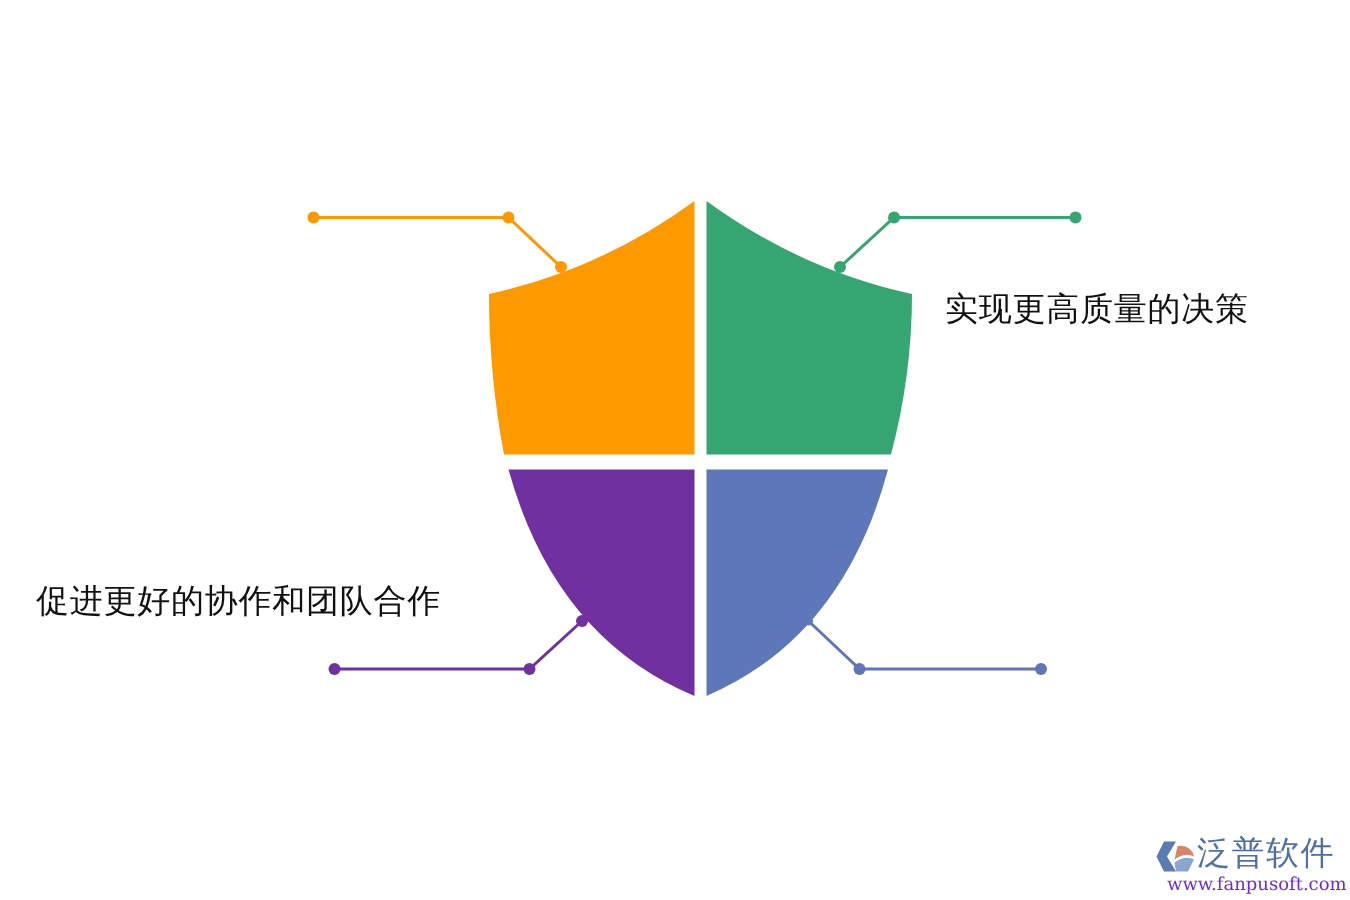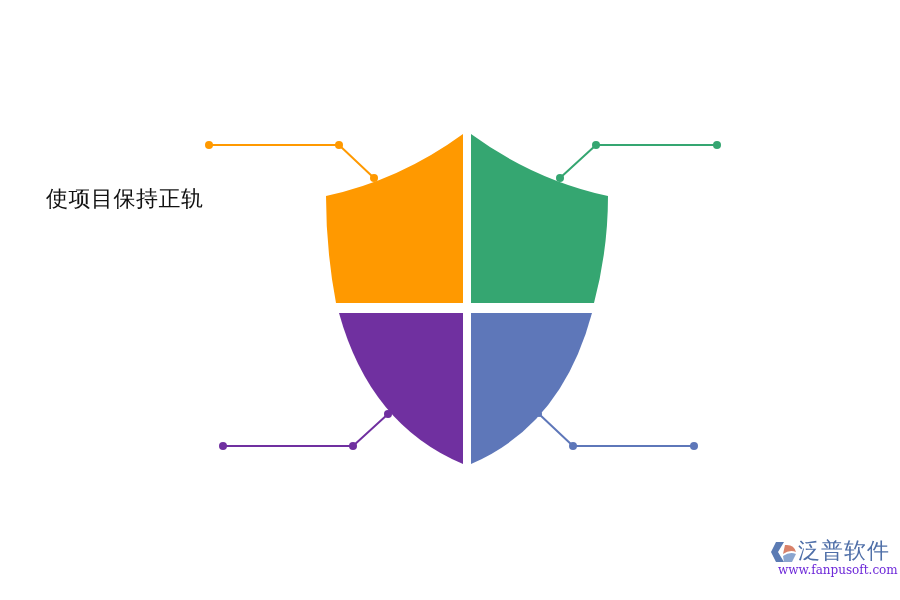--- a/index.html
+++ b/index.html
@@ -1,19 +1,19 @@
 <!DOCTYPE html>
 <html><head>
 <meta charset="utf-8">
 <style>
   html, body { margin: 0; padding: 0; background: #ffffff; }
   body { width: 900px; height: 600px; position: relative; overflow: hidden; font-family: "DejaVu Sans", "Liberation Sans", sans-serif; }
   .canvas { position: absolute; left: 0; top: 0; width: 900px; height: 600px; }
   .label { position: absolute; font-size: 22px; color: #111111; white-space: nowrap; line-height: 1; letter-spacing: 0.5px; }
-  .logo { position: absolute; left: 770px; top: 540px; width: 125px; height: 40px; }
+  .logo { position: absolute; left: 770px; top: 559px; width: 125px; height: 40px; }
   .logo-title { position: absolute; left: 28px; top: 0px; font-size: 22px; color: #4f6fa8; letter-spacing: 1px; line-height: 1; }
   .logo-url { position: absolute; left: 8px; top: 24px; font-size: 12px; color: #6d28d9; font-family: "DejaVu Serif", "Liberation Serif", serif; line-height: 1; }
   .logo-mark { position: absolute; left: 0; top: 0; width: 28px; height: 24px; }
 </style>
 </head>
 <body>
 
 <div class="canvas">
   <svg width="900" height="600" viewBox="0 0 900 600" xmlns="http://www.w3.org/2000/svg">
 
@@ -47,21 +47,22 @@
     </g>
 
     <g stroke="#5E77B9" stroke-width="2" fill="#5E77B9">
       <polyline points="539,414 573,446 694,446" fill="none"></polyline>
       <circle cx="539" cy="414" r="3" stroke="none"></circle>
       <circle cx="573" cy="446" r="4" stroke="none"></circle>
       <circle cx="694" cy="446" r="4" stroke="none"></circle>
     </g>
   </svg>
 
-  <div class="label" style="left:46px; top:188px;">使项目保持正轨</div>
+  <div class="label" style="left:630px; top:196px;">实现更高质量的决策</div>
+  <div class="label" style="left:24px; top:391px;">促进更好的协作和团队合作</div>
 
   <div class="logo">
     <svg class="logo-mark" viewBox="0 0 28 24">
       <path d="M6,2 L14,2 L8,12 L14,22 L6,22 L1,12 Z" fill="#5b7bb3"></path>
       <path d="M15,5 Q24,4 26,12 Q20,9 13,14 Z" fill="#d9826a"></path>
       <path d="M13,16 Q20,11 26,14 L22,22 L14,22 Z" fill="#8aa5cf"></path>
     </svg>
     <div class="logo-title">泛普软件</div>
     <div class="logo-url">www.fanpusoft.com</div>
   </div>

